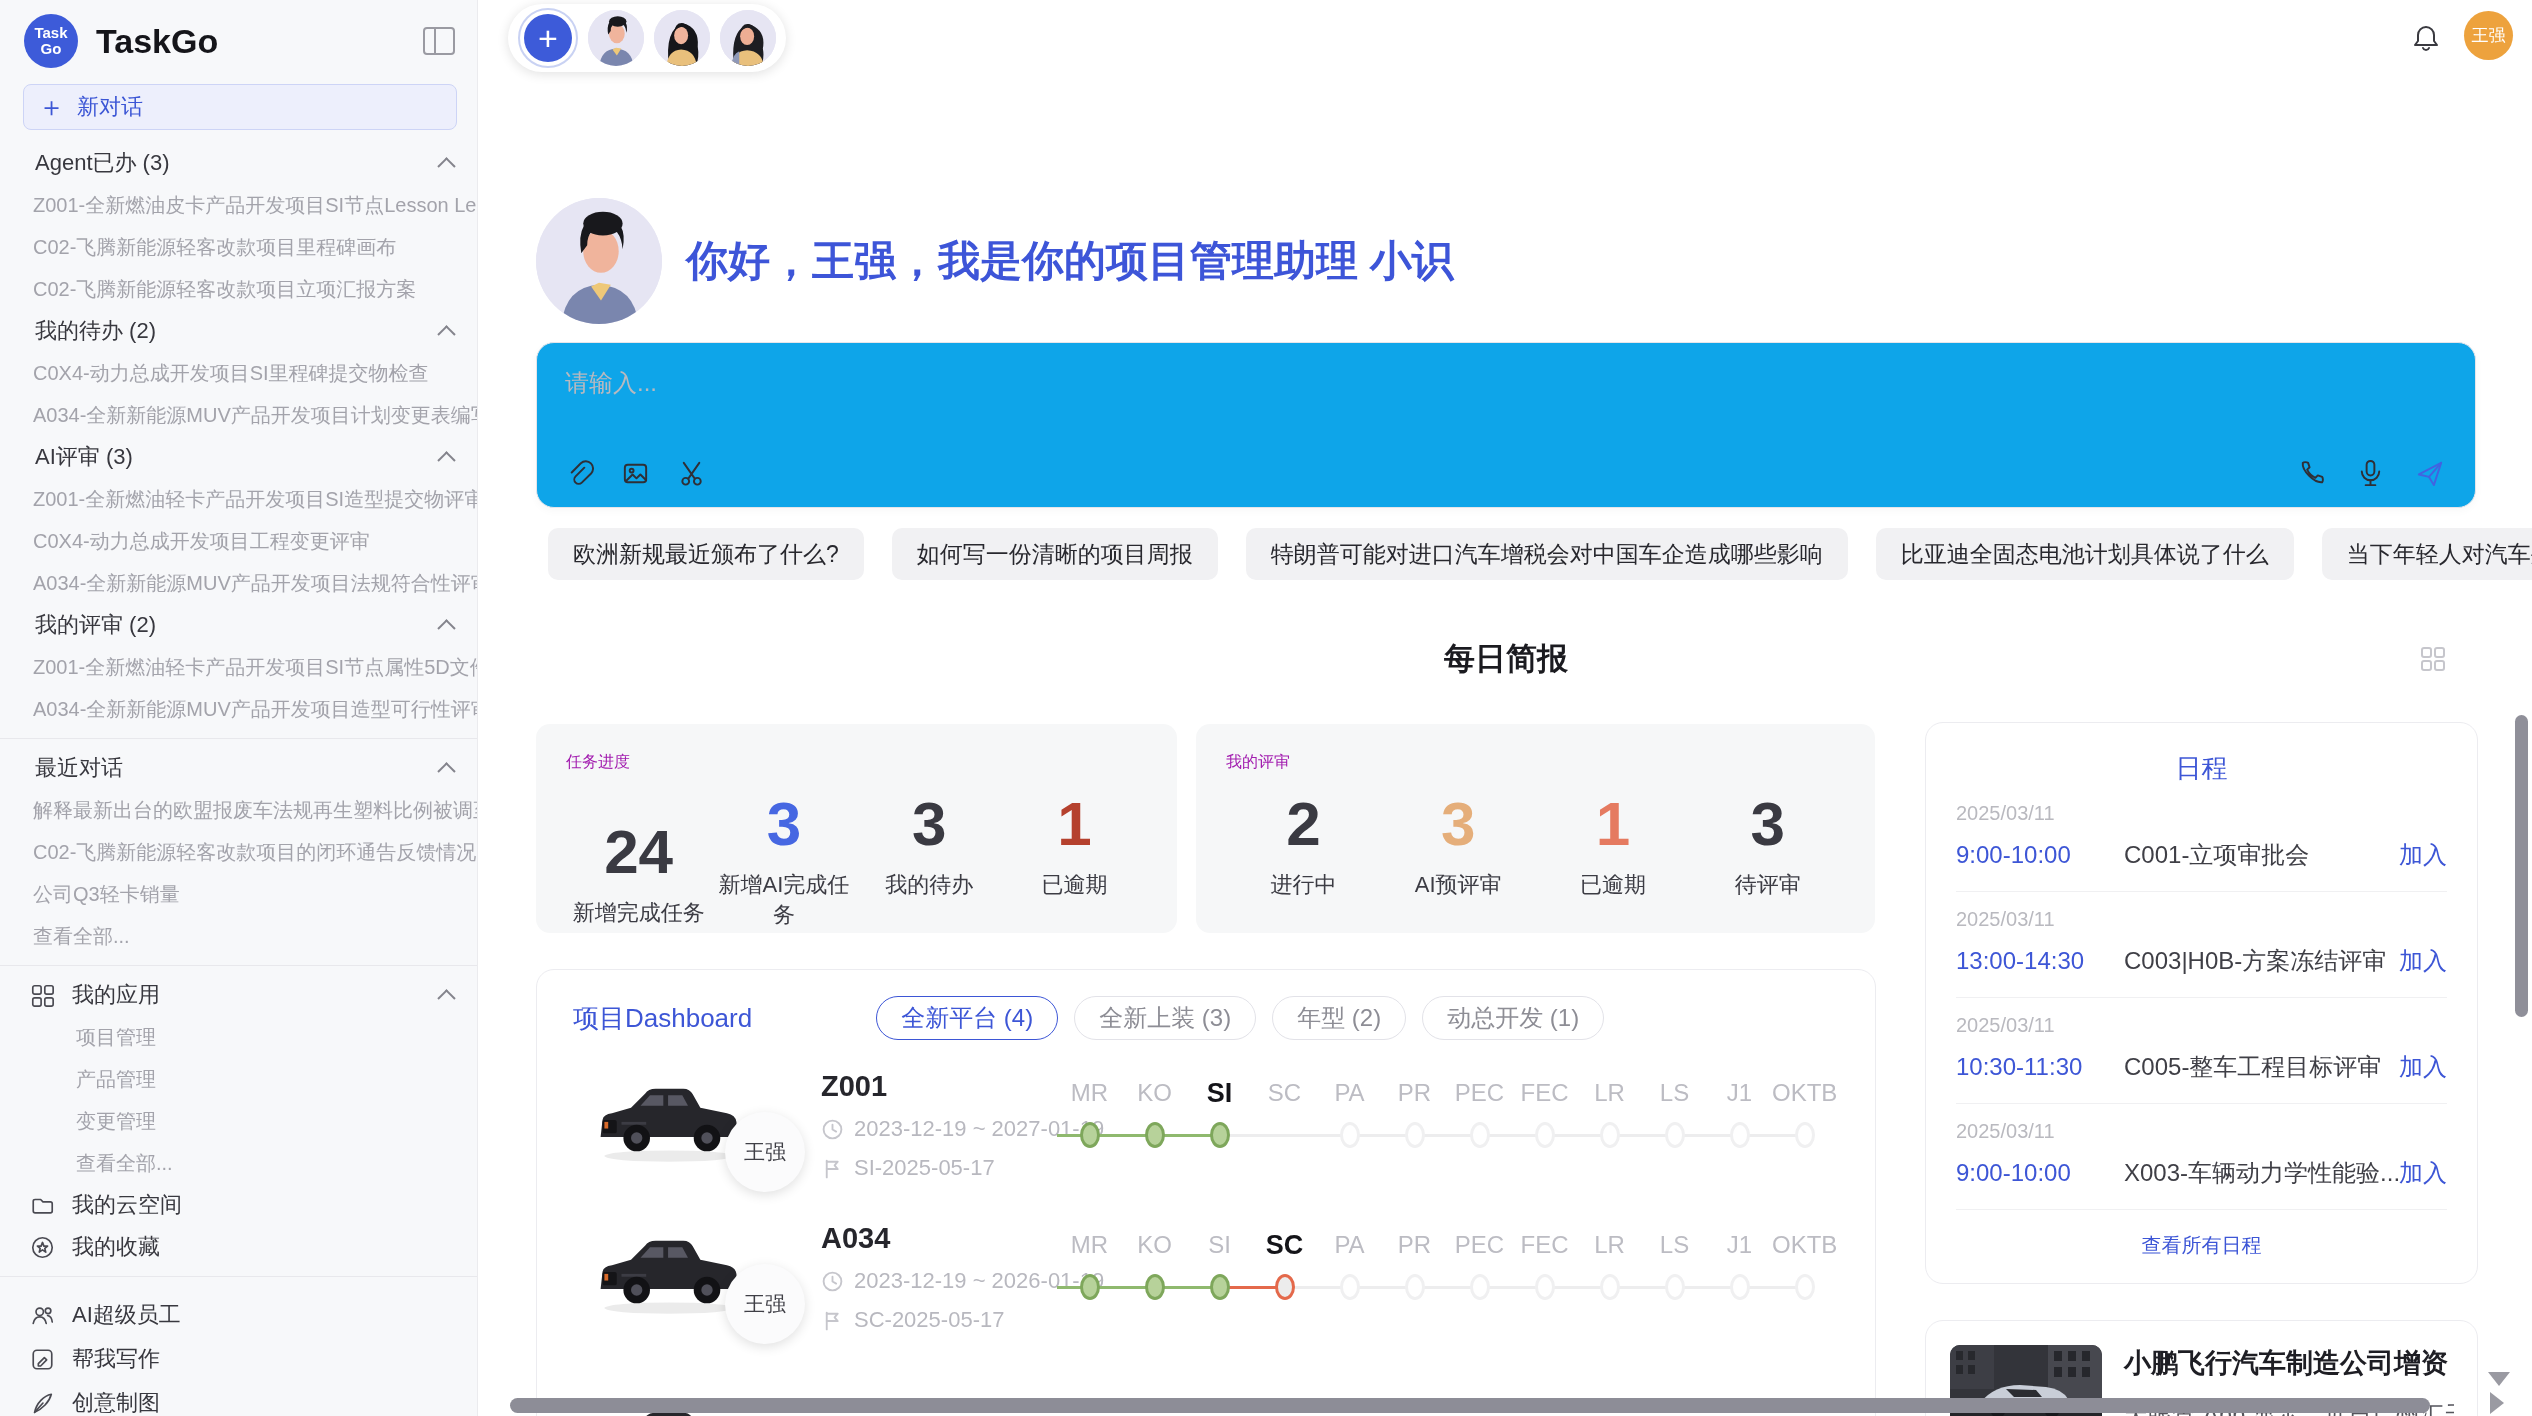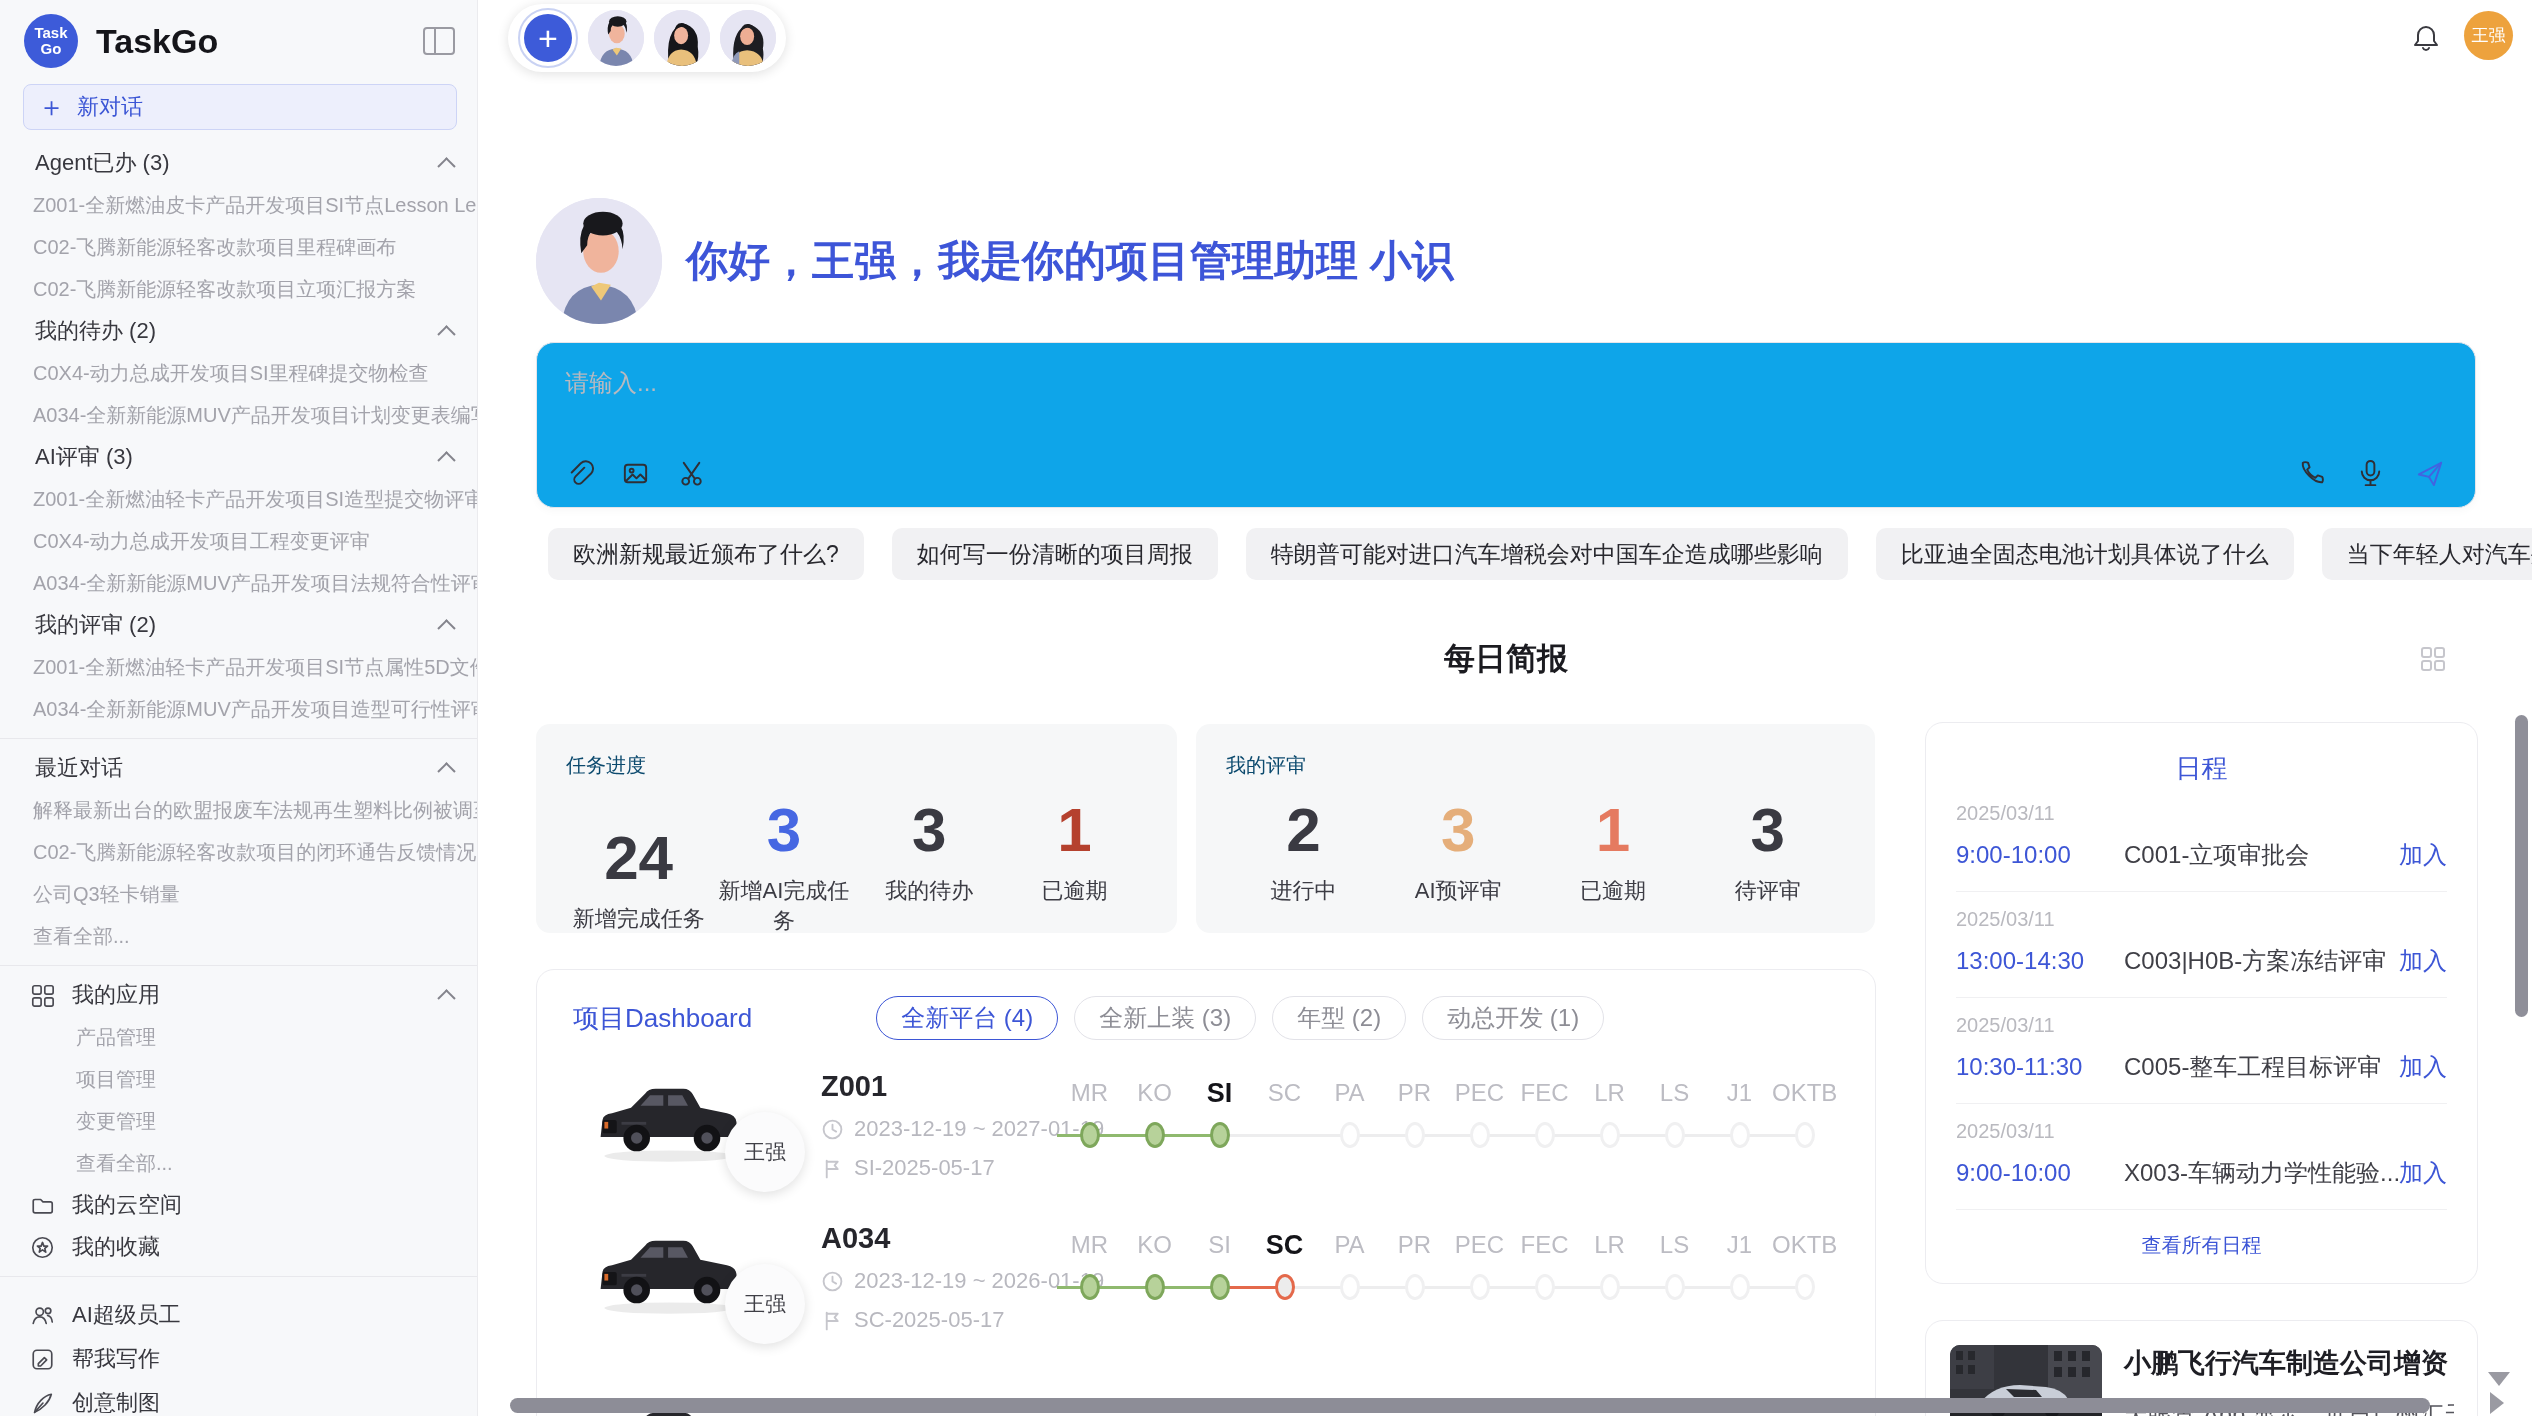--- a/index.html
+++ b/index.html
@@ -61,21 +61,21 @@
   .chip{height:52px;line-height:52px;background:#f1f1f3;border-radius:10px;padding:0 25px;font-size:23px;color:#28282e;
         white-space:nowrap;cursor:pointer;}
   .brief{position:absolute;left:0;top:636px;width:1940px;height:46px;}
   .brief-title{text-align:center;font-size:31px;font-weight:700;color:#1b1b20;line-height:46px;}
   .grid-icon{position:absolute;right:30px;top:9px;cursor:pointer;}
   .grid-icon svg{width:27px;height:27px;stroke:#c6c6cc;fill:none;stroke-width:2;}
   
   .stats{position:absolute;left:0;top:724px;display:flex;gap:19px;}
   .stat-card{background:#f6f7f8;border-radius:14px;height:209px;box-sizing:border-box;padding:28px 30px;}
   .stat-card.c1{width:641px;}.stat-card.c2{width:679px;}
-  .stat-title{font-size:20px;color:#0c4a6e;}
+  .stat-title{font-size:16px;color:#a21caf;}
   .metrics{display:flex;margin-top:16px;}
   .metric{flex:1;text-align:center;}
   .metric .val{font-size:62px;font-weight:700;line-height:1.12;}
   .metric .lab{font-size:22px;color:#3c3c44;margin-top:12px;}
   
   .dash{position:absolute;left:0;top:969px;width:1340px;height:620px;border:1px solid #ececf0;border-radius:18px;
         background:#fff;box-sizing:border-box;padding:26px 20px 0 36px;overflow:hidden;}
   .dash-head{display:flex;align-items:center;height:44px;}
   .dash-title{font-size:26px;color:#3d56d6;}
   .dash-tabs{display:flex;gap:16px;margin-left:124px;}
@@ -258,22 +258,22 @@
       <svg viewBox="0 0 27 27">
         <rect x="3" y="3" width="9" height="9" rx="2"></rect>
           <rect x="16" y="3" width="9" height="9" rx="2"></rect>
         <rect x="3" y="16" width="9" height="9" rx="2"></rect>
           <rect x="16" y="16" width="9" height="9" rx="2"></rect>
       </svg>
       <span class="lbl">我的应用</span>
       <span class="chev"></span>
     </div>
     <div id="sb-apps-items">
+        <div class="sb-sub">项目管理</div>
         <div class="sb-sub">产品管理</div>
-        <div class="sb-sub">项目管理</div>
         <div class="sb-sub">变更管理</div>
         <div class="sb-sub">查看全部...</div>
       </div>
     <div class="sb-row">
       <svg viewBox="0 0 27 27">
         <path d="M3.5 9 q0-2 2-2 h6 l2.5 2.5 h8 q2 0 2 2 v8 q0 2-2 2 h-16.5 q-2 0-2-2 z"></path>
       </svg>
       <span class="lbl">我的云空间</span>
     </div>
     <div class="sb-row">

